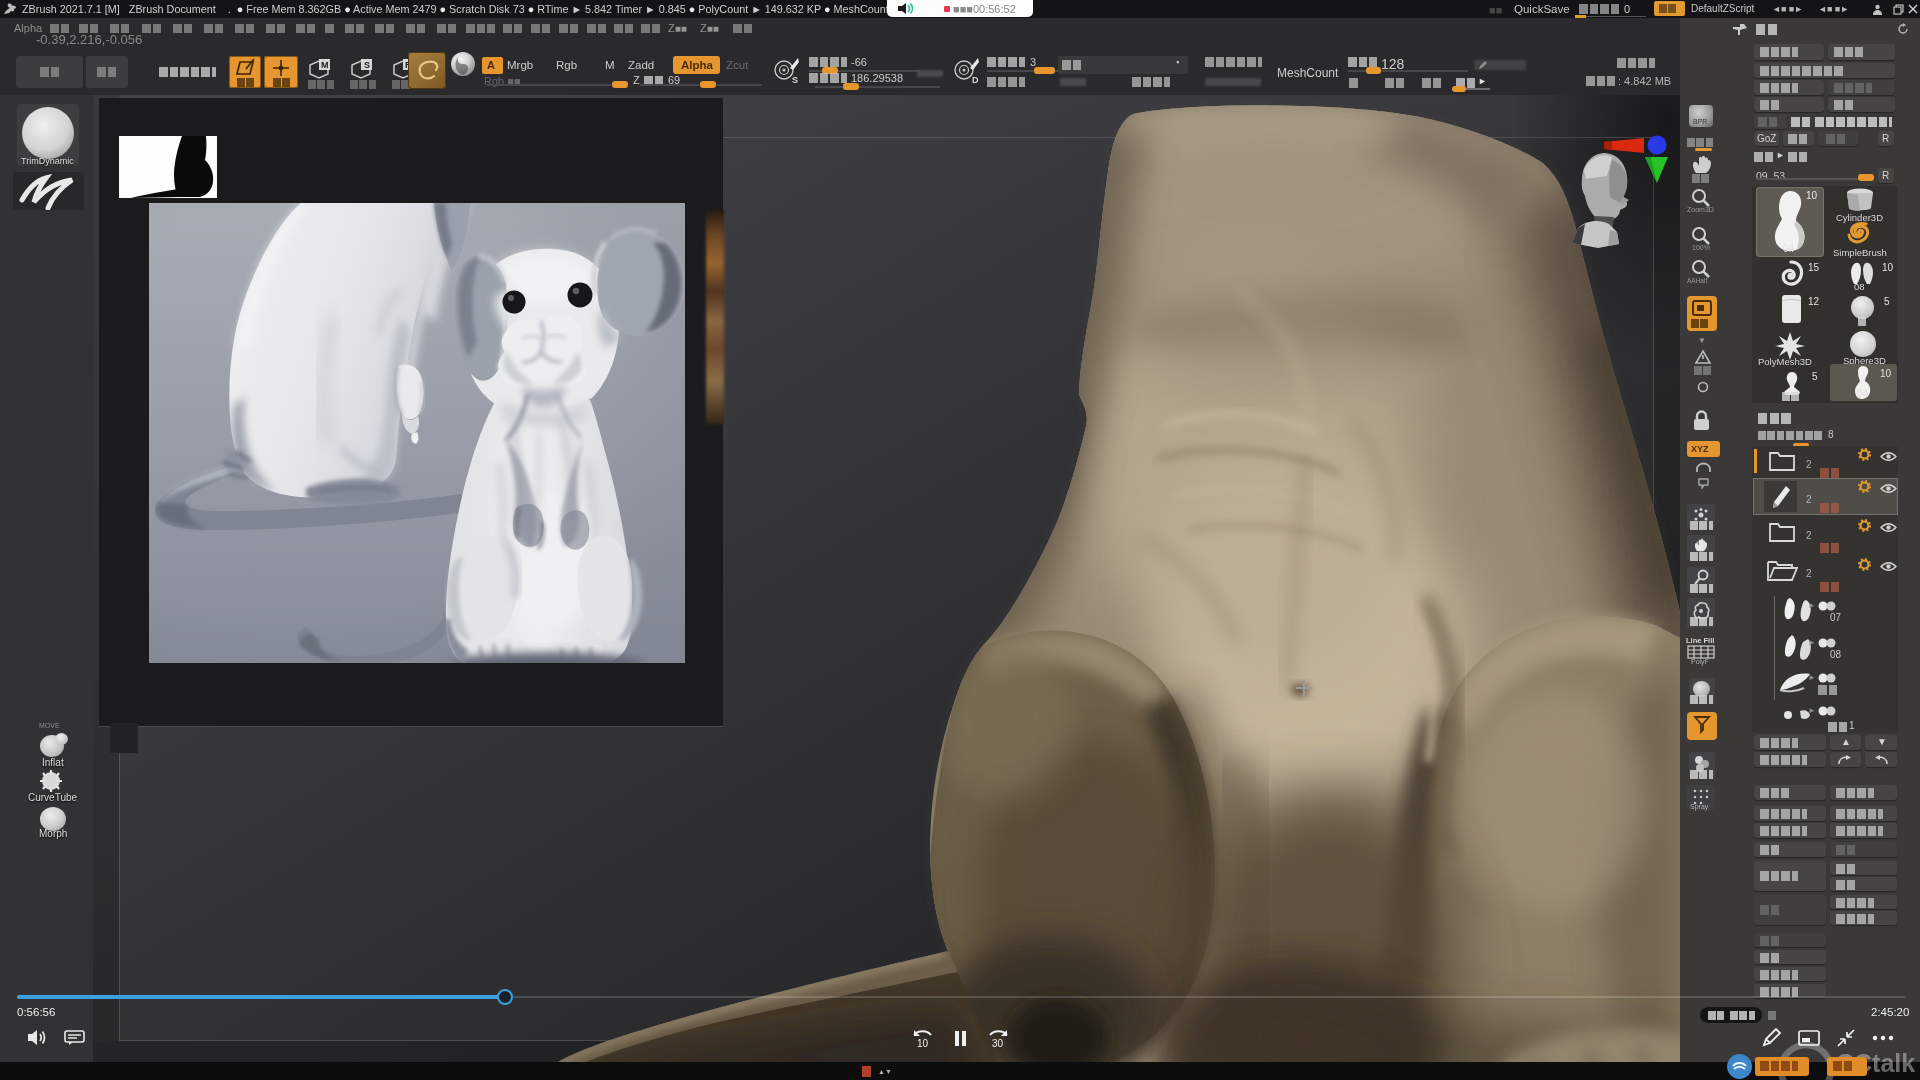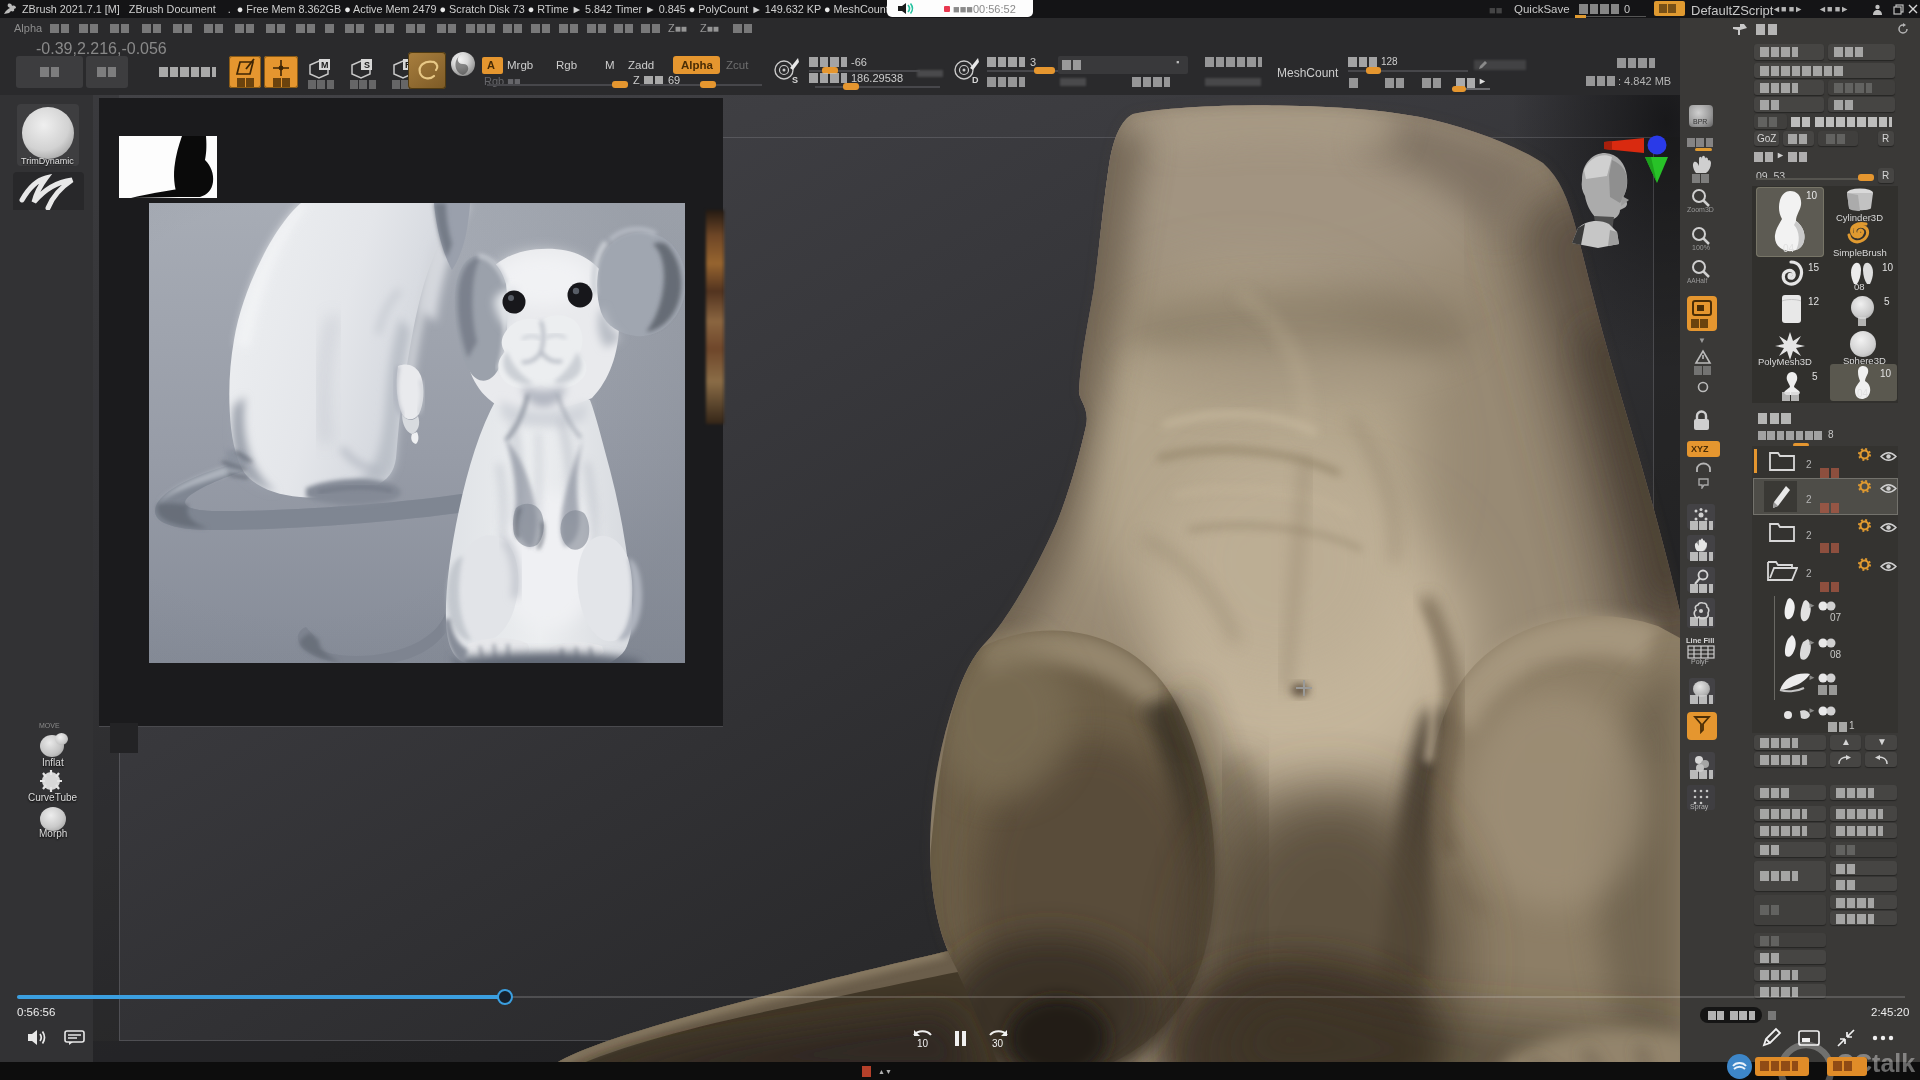--- a/index.html
+++ b/index.html
@@ -27,21 +27,21 @@
     </svg>
  <div class="t" style="left:22px;top:3px;font-size:10.8px;color:#cfcfcf">ZBrush 2021.7.1 [M]&nbsp;&nbsp;&nbsp;ZBrush Document&nbsp;&nbsp;&nbsp;&nbsp;.&nbsp;&nbsp;<span style="color:#e8e8e8">●</span> Free Mem 8.362GB <span style="color:#e8e8e8">●</span> Active Mem 2479 <span style="color:#e8e8e8">●</span> Scratch Disk 73 <span style="color:#e8e8e8">●</span> RTime ► 5.842 Timer ► 0.845 <span style="color:#e8e8e8">●</span> PolyCount ► 149.632 KP <span style="color:#e8e8e8">●</span> MeshCount ► 1</div>
  <div class="t dim" style="left:1489px;top:4px;font-size:11px;color:#555">■■</div>
  <div class="t" style="left:1514px;top:3px;font-size:11.5px;color:#c8c8c8">QuickSave</div>
  <div class="z z10" style="left:1579px;top:4px;width:42px;--c:#a5a5a5"></div>
  <div class="t" style="left:1624px;top:3px;font-size:11px;color:#c8c8c8">0</div>
  <div class="a" style="left:1575px;top:15px;width:11px;height:3px;background:#e09a30"></div>
  <div class="a" style="left:1586px;top:16px;width:60px;height:1px;background:#555"></div>
  <div class="a" style="left:1654px;top:1px;width:31px;height:15px;background:#e09a30;border-radius:2px"></div>
  <div class="z z9" style="left:1659px;top:4px;width:19px;--c:#5a3c10"></div>
- <div class="t" style="left:1691px;top:3px;font-size:13px;color:#c8c8c8">DefaultZScript</div>
+ <div class="t" style="left:1691px;top:3px;font-size:10px;color:#c8c8c8">DefaultZScript</div>
  <div class="t" style="left:1772px;top:4px;font-size:9px;color:#b5b5b5">◄■&nbsp;■►</div>
  <div class="t" style="left:1818px;top:4px;font-size:9px;color:#b5b5b5">◄■&nbsp;■►</div>
  <svg class="a" style="left:1872px;top:4px;width:11px;height:11px" viewBox="0 0 11 11">
       <circle cx="5.5" cy="3" r="2.2" fill="#c0c0c0"></circle>
       <path d="M1 11 C1 7.5 3 6 5.5 6 C8 6 10 7.5 10 11 Z" fill="#c0c0c0"></path>
     </svg>
  <svg class="a" style="left:1893px;top:4px;width:11px;height:11px" viewBox="0 0 11 11">
       <rect x="3" y="1" width="7" height="7" fill="none" stroke="#c0c0c0" stroke-width="1.2"></rect>
       <rect x="1" y="3" width="7" height="7" fill="#141416" stroke="#c0c0c0" stroke-width="1.2"></rect>
     </svg>
@@ -78,21 +78,21 @@
  <div class="z z10" style="left:466px;top:24px;width:29px;--c:#a8a8a8"></div>
  <div class="z z10" style="left:503px;top:24px;width:19px;--c:#a8a8a8"></div>
  <div class="z z10" style="left:531px;top:24px;width:19px;--c:#a8a8a8"></div>
  <div class="z z10" style="left:559px;top:24px;width:19px;--c:#a8a8a8"></div>
  <div class="z z10" style="left:587px;top:24px;width:19px;--c:#a8a8a8"></div>
  <div class="z z10" style="left:614px;top:24px;width:19px;--c:#a8a8a8"></div>
  <div class="z z10" style="left:641px;top:24px;width:19px;--c:#a8a8a8"></div>
  <div class="t" style="left:668px;top:22px;font-size:11px;color:#a8a8a8">Z<span style="font-size:10px">■■</span></div>
  <div class="t" style="left:700px;top:22px;font-size:11px;color:#a8a8a8">Z<span style="font-size:10px">■■</span></div>
  <div class="z z10" style="left:733px;top:24px;width:19px;--c:#a8a8a8"></div>
- <div class="t" style="left:36px;top:40px;font-size:16px;color:#9a9a9a">-0.39,2.216,-0.056</div>
+ <div class="t" style="left:36px;top:32px;font-size:13px;color:#9a9a9a">-0.39,2.216,-0.056</div>
 </div>
 <div id="toolbar">
  <div class="btn" style="left:16px;top:56px;width:67px;height:32px;background:#3d3d3f"></div>
  <div class="z z10" style="left:40px;top:67px;width:19px;--c:#909090"></div>
  <div class="btn" style="left:86px;top:56px;width:42px;height:32px;background:#3d3d3f"></div>
  <div class="z z10" style="left:97px;top:67px;width:19px;--c:#909090"></div>
  <div class="z z10" style="left:159px;top:67px;width:57px;--c:#cdcdcd"></div>
 
  <div class="a" style="left:229px;top:56px;width:32px;height:32px;background:#e5962f;border-radius:3px;box-shadow:inset 0 0 0 1px #8a5a14"></div>
  <svg class="a" style="left:233px;top:58px;width:24px;height:20px" viewBox="0 0 24 20">
@@ -187,21 +187,21 @@
  <div class="a" style="left:1058px;top:56px;width:130px;height:18px;background:#39393b;border-radius:2px"></div>
  <div class="z z10" style="left:1062px;top:60px;width:19px;--c:#b5b5b5"></div>
  <div class="t" style="left:1176px;top:57px;font-size:9px;color:#c0c0c0">▪</div>
  <div class="z z10" style="left:987px;top:77px;width:38px;--c:#b5b5b5"></div>
  <div class="a" style="left:1060px;top:78px;width:26px;height:8px;background:#4a4a4c;filter:blur(1px)"></div>
  <div class="z z10" style="left:1132px;top:77px;width:38px;--c:#b5b5b5"></div>
  <div class="z z10" style="left:1205px;top:57px;width:57px;--c:#b5b5b5"></div>
  <div class="a" style="left:1205px;top:78px;width:56px;height:8px;background:#48484a;filter:blur(1px)"></div>
  <div class="t" style="left:1277px;top:66px;font-size:12px;color:#cdcdcd">MeshCount</div>
  <div class="z z10" style="left:1348px;top:57px;width:29px;--c:#c6c6c6"></div>
- <div class="t" style="left:1381px;top:56px;font-size:10px;color:#cdcdcd">128</div>
+ <div class="t" style="left:1381px;top:56px;font-size:14px;color:#cdcdcd">128</div>
  <div class="a" style="left:1348px;top:70px;width:120px;height:2px;background:#47474b"></div>
  <div class="a" style="left:1366px;top:67px;width:15px;height:7px;background:#e5962f;border-radius:3px"></div>
  <div class="a" style="left:1474px;top:60px;width:52px;height:10px;background:#424244;filter:blur(1.2px)"></div>
  <svg class="a" style="left:1478px;top:60px;width:10px;height:10px" viewBox="0 0 10 10">
       <path d="M1 9 L2 6 L7 1 L9 3 L4 8 Z" fill="#8a8a8a"></path>
     </svg>
  <div class="z z10" style="left:1617px;top:58px;width:38px;--c:#b5b5b5"></div>
 
  <div class="z z10" style="left:1349px;top:78px;width:10px;--c:#b5b5b5"></div>
  <div class="z z10" style="left:1385px;top:78px;width:19px;--c:#b5b5b5"></div>

